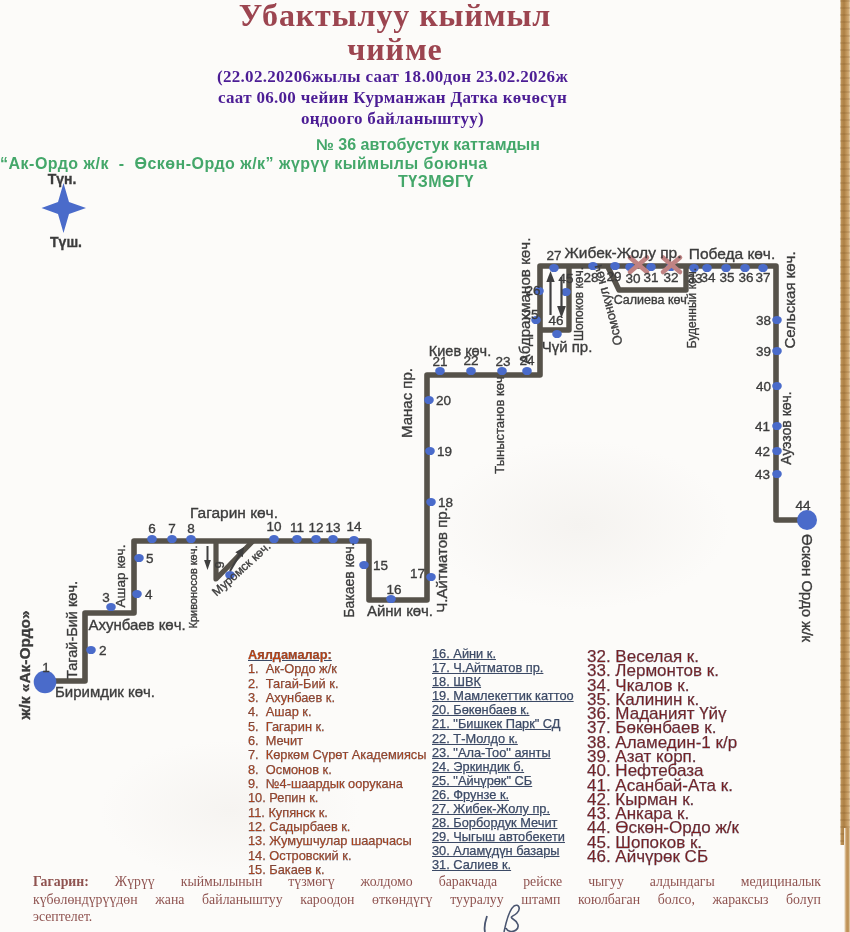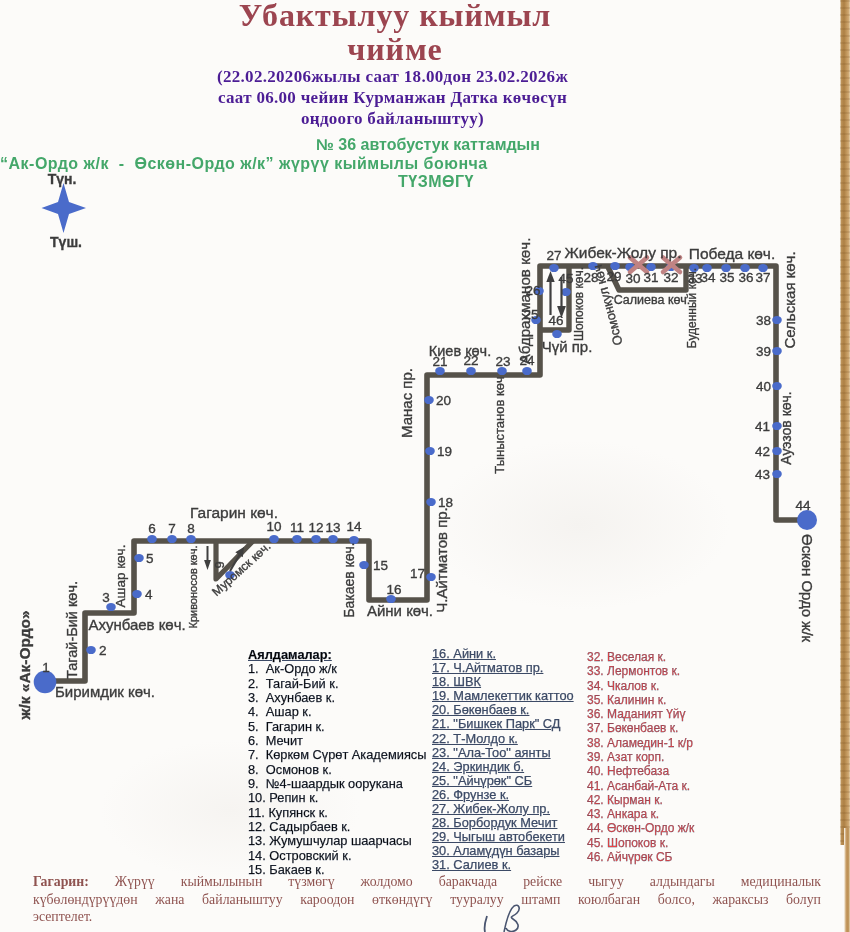--- a/index.html
+++ b/index.html
@@ -153,25 +153,25 @@
 <text x="732" y="259" font-size="15.5" fill="#3c3c3c" text-anchor="middle" stroke="#3c3c3c" stroke-width="0.35" letter-spacing="0" font-family="Liberation Sans, sans-serif">Победа көч.</text>
 <text transform="translate(795,300) rotate(-90)" font-size="15" fill="#3c3c3c" text-anchor="middle" stroke="#3c3c3c" stroke-width="0.35" letter-spacing="0" font-family="Liberation Sans, sans-serif">Сельская көч.</text>
 <text transform="translate(791,428) rotate(-90)" font-size="14" fill="#3c3c3c" text-anchor="middle" stroke="#3c3c3c" stroke-width="0.35" letter-spacing="0" font-family="Liberation Sans, sans-serif">Ауэзов көч.</text>
 <text transform="translate(802,588) rotate(90)" font-size="15" fill="#3c3c3c" text-anchor="middle" stroke="#3c3c3c" stroke-width="0.35" letter-spacing="0" font-family="Liberation Sans, sans-serif">Өскөн Ордо ж/к</text>
 <text x="62" y="184" font-size="14" font-weight="bold" fill="#3c3c3c" text-anchor="middle" stroke="#3c3c3c" stroke-width="0.35" letter-spacing="0" font-family="Liberation Sans, sans-serif">Түн.</text>
 <text x="66" y="247" font-size="14" font-weight="bold" fill="#3c3c3c" text-anchor="middle" stroke="#3c3c3c" stroke-width="0.35" letter-spacing="0" font-family="Liberation Sans, sans-serif">Түш.</text>
 <polygon points="63.5,183 69,202 86,208 69,214 63.5,233 58,214 41.5,208 58,202" fill="#4a6bca"></polygon>
 <path d="M487,916 C485,922 484,928 485,932" stroke="#4a5570" stroke-width="1.8" fill="none"></path>
 <path d="M504,932 C506,922 509,910 514,906 C519,903 521,909 517,913 C513,917 509,916 513,919 C518,922 520,927 516,930 C512,933 507,931 506,928" stroke="#4a5570" stroke-width="1.6" fill="none"></path>
 </svg>
-<div class="abs" style="left:248px;top:648px;-webkit-text-stroke:0.25px #3c4a66;color:#000000;font-size:12.8px;line-height:14.35px;"><div style="font-weight:bold;text-decoration:underline;margin-bottom:0px;">Аялдамалар:</div>
+<div class="abs" style="left:248px;top:648px;-webkit-text-stroke:0.25px #3c4a66;color:#c2410c;font-size:12.8px;line-height:14.35px;"><div style="font-weight:bold;text-decoration:underline;margin-bottom:0px;">Аялдамалар:</div>
 1.&nbsp; Ак-Ордо ж/к<br>2.&nbsp; Тагай-Бий к.<br>3.&nbsp; Ахунбаев к.<br>4.&nbsp; Ашар к.<br>5.&nbsp; Гагарин к.<br>6.&nbsp; Мечит<br>7.&nbsp; Көркөм Сүрөт Академиясы<br>8.&nbsp; Осмонов к.<br>9.&nbsp; №4-шаардык оорукана<br>10. Репин к.<br>11. Купянск к.<br>12. Садырбаев к.<br>13. Жумушчулар шаарчасы<br>14. Островский к.<br>15. Бакаев к.
 </div>
 <div class="abs" style="left:432px;top:647px;-webkit-text-stroke:0.25px #3c4a66;color:#3c4a66;font-size:12.8px;line-height:14.1px;text-decoration:underline;">
 16. Айни к.<br>17. Ч.Айтматов пр.<br>18. ШВК<br>19. Мамлекеттик каттоо<br>20. Бөкөнбаев к.<br>21. "Бишкек Парк" СД<br>22. Т-Молдо к.<br>23. "Ала-Тоо" аянты<br>24. Эркиндик б.<br>25. "Айчүрөк" СБ<br>26. Фрунзе к.<br>27. Жибек-Жолу пр.<br>28. Борбордук Мечит<br>29. Чыгыш автобекети<br>30. Аламүдүн базары<br>31. Салиев к.
 </div>
-<div class="abs" style="left:587px;top:650px;-webkit-text-stroke:0.25px #3c4a66;color:#ef4444;font-size:12px;line-height:14.28px;">
+<div class="abs" style="left:587px;top:650px;-webkit-text-stroke:0.25px #3c4a66;color:#7f1d1d;font-size:17px;line-height:14.28px;">
 32. Веселая к.<br>33. Лермонтов к.<br>34. Чкалов к.<br>35. Калинин к.<br>36. Маданият Үйү<br>37. Бөкөнбаев к.<br>38. Аламедин-1 к/р<br>39. Азат корп.<br>40. Нефтебаза<br>41. Асанбай-Ата к.<br>42. Кырман к.<br>43. Анкара к.<br>44. Өскөн-Ордо ж/к<br>45. Шопоков к.<br>46. Айчүрөк СБ
 </div>
 <div class="abs ser" style="left:33px;top:873px;width:788px;color:#8f5350;font-size:13.8px;line-height:17.6px;">
 <div style="text-align:justify;text-align-last:justify;"><b>Гагарин:</b>&nbsp; Жүрүү&nbsp; кыймылынын&nbsp; түзмөгү&nbsp; жолдомо&nbsp; баракчада&nbsp; рейске&nbsp; чыгуу&nbsp; алдындагы&nbsp; медициналык</div>
 <div style="text-align:justify;text-align-last:justify;">күбөлөндүрүүдөн жана байланыштуу кароодон өткөндүгү тууралуу штамп коюлбаган болсо, жараксыз болуп</div>
 <div>эсептелет.</div>
 </div>
 </body></html>

